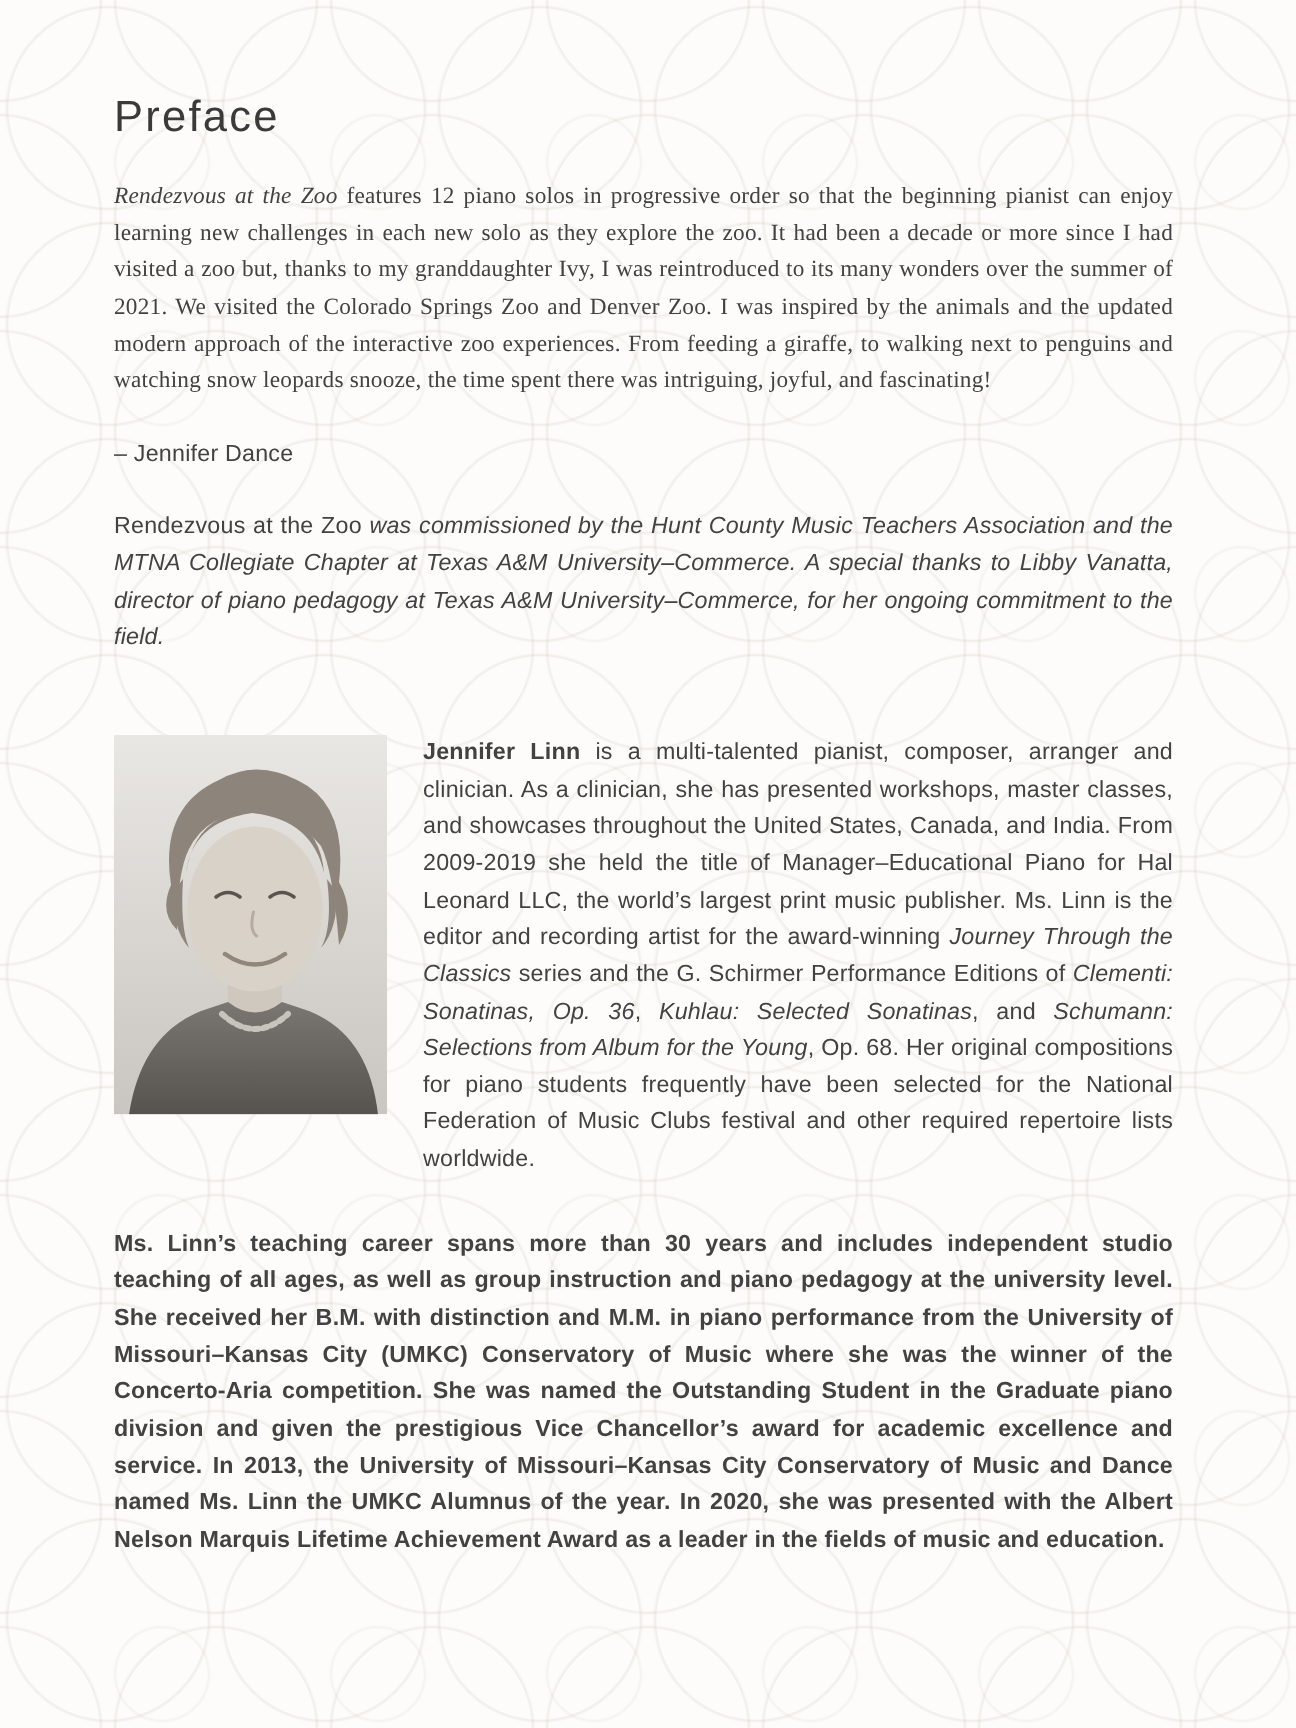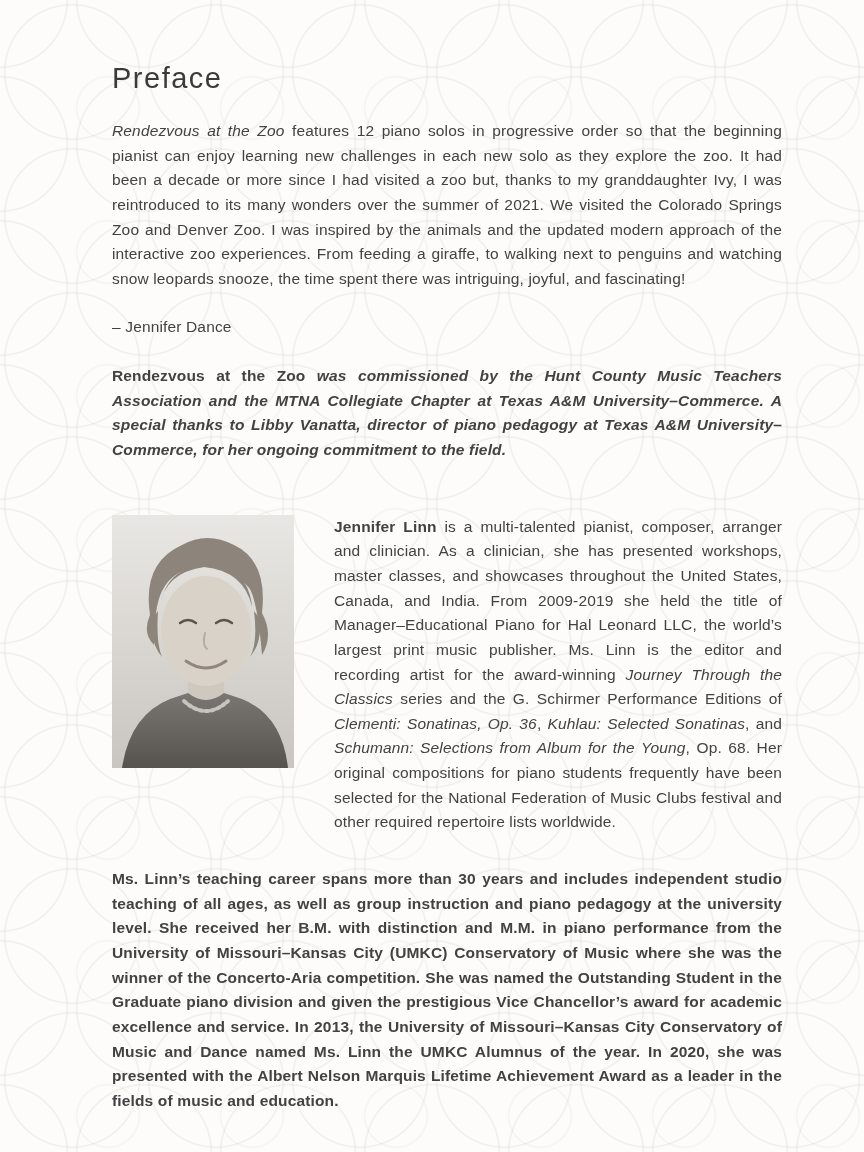--- a/index.html
+++ b/index.html
@@ -20,46 +20,46 @@
       radial-gradient(circle, rgba(0,0,0,0) 66px, rgba(176,165,146,0.16) 67px, rgba(0,0,0,0) 69px),
       radial-gradient(circle, rgba(0,0,0,0) 30px, rgba(176,165,146,0.10) 31px, rgba(0,0,0,0) 33px);
     background-size: 144px 144px, 144px 144px, 144px 144px;
     background-position: 0 0, 72px 72px, 36px 36px;
   }
 
   .page {
     position: relative;
     width: 864px;
     height: 888px;
-    padding: 62px 82px 0 112px;
+    padding: 62px 82px 0 76px;
   }
 
   .page-title {
     font-size: 29px;
     font-weight: 400;
     letter-spacing: 1.5px;
     color: #3a3a3a;
   }
 
   p.body-text {
     font-size: 15.5px;
     line-height: 1.59;
     letter-spacing: 0.15px;
     text-align: justify;
     color: #424242;
   }
 
-  .intro      { margin-top: 24px; }
+  .intro      { margin-top: 24px; font-family: Liberation Serif, serif; }
   .signature  { margin-top: 24px; text-align: left; }
-  .commission { margin-top: 24px; font-weight: bold; }
+  .commission { margin-top: 24px; }
 
   .bio-section {
     margin-top: 52px;
     display: flex;
-    gap: 40px;
+    gap: 24px;
     align-items: flex-start;
   }
 
   .photo-frame {
     flex: 0 0 182px;
     width: 182px;
     height: 253px;
     overflow: hidden;
   }
   .photo-frame svg { display: block; }

